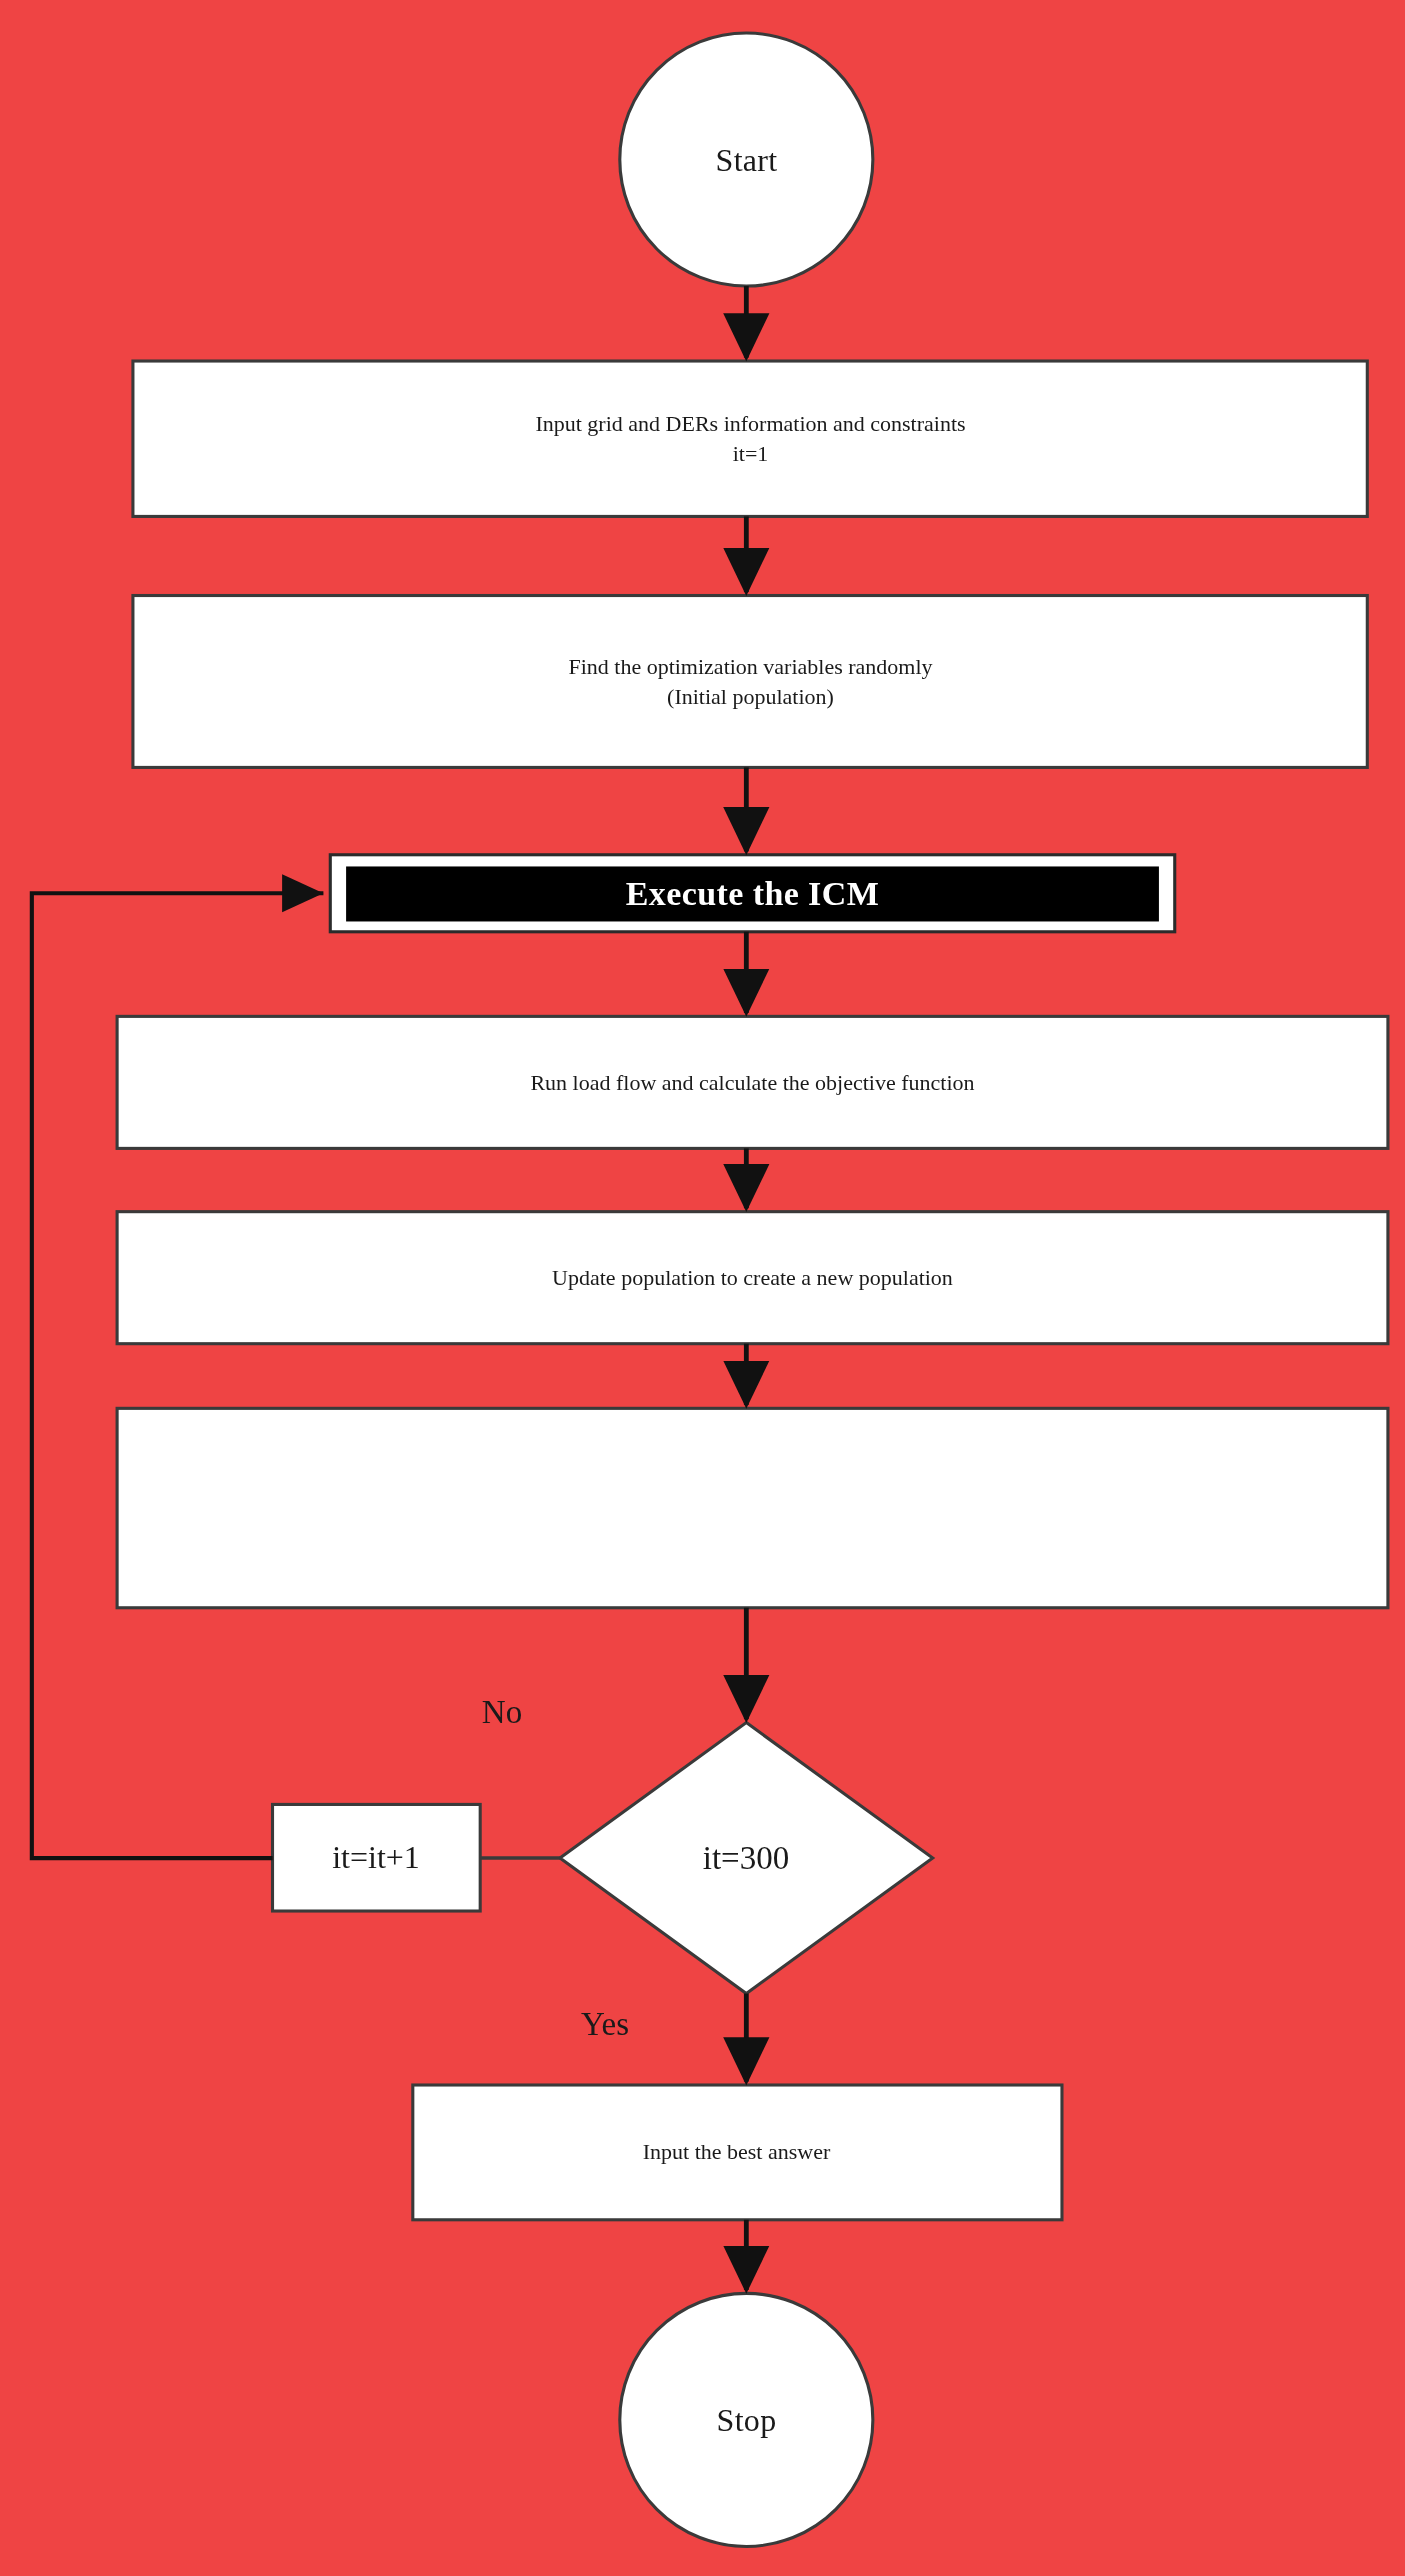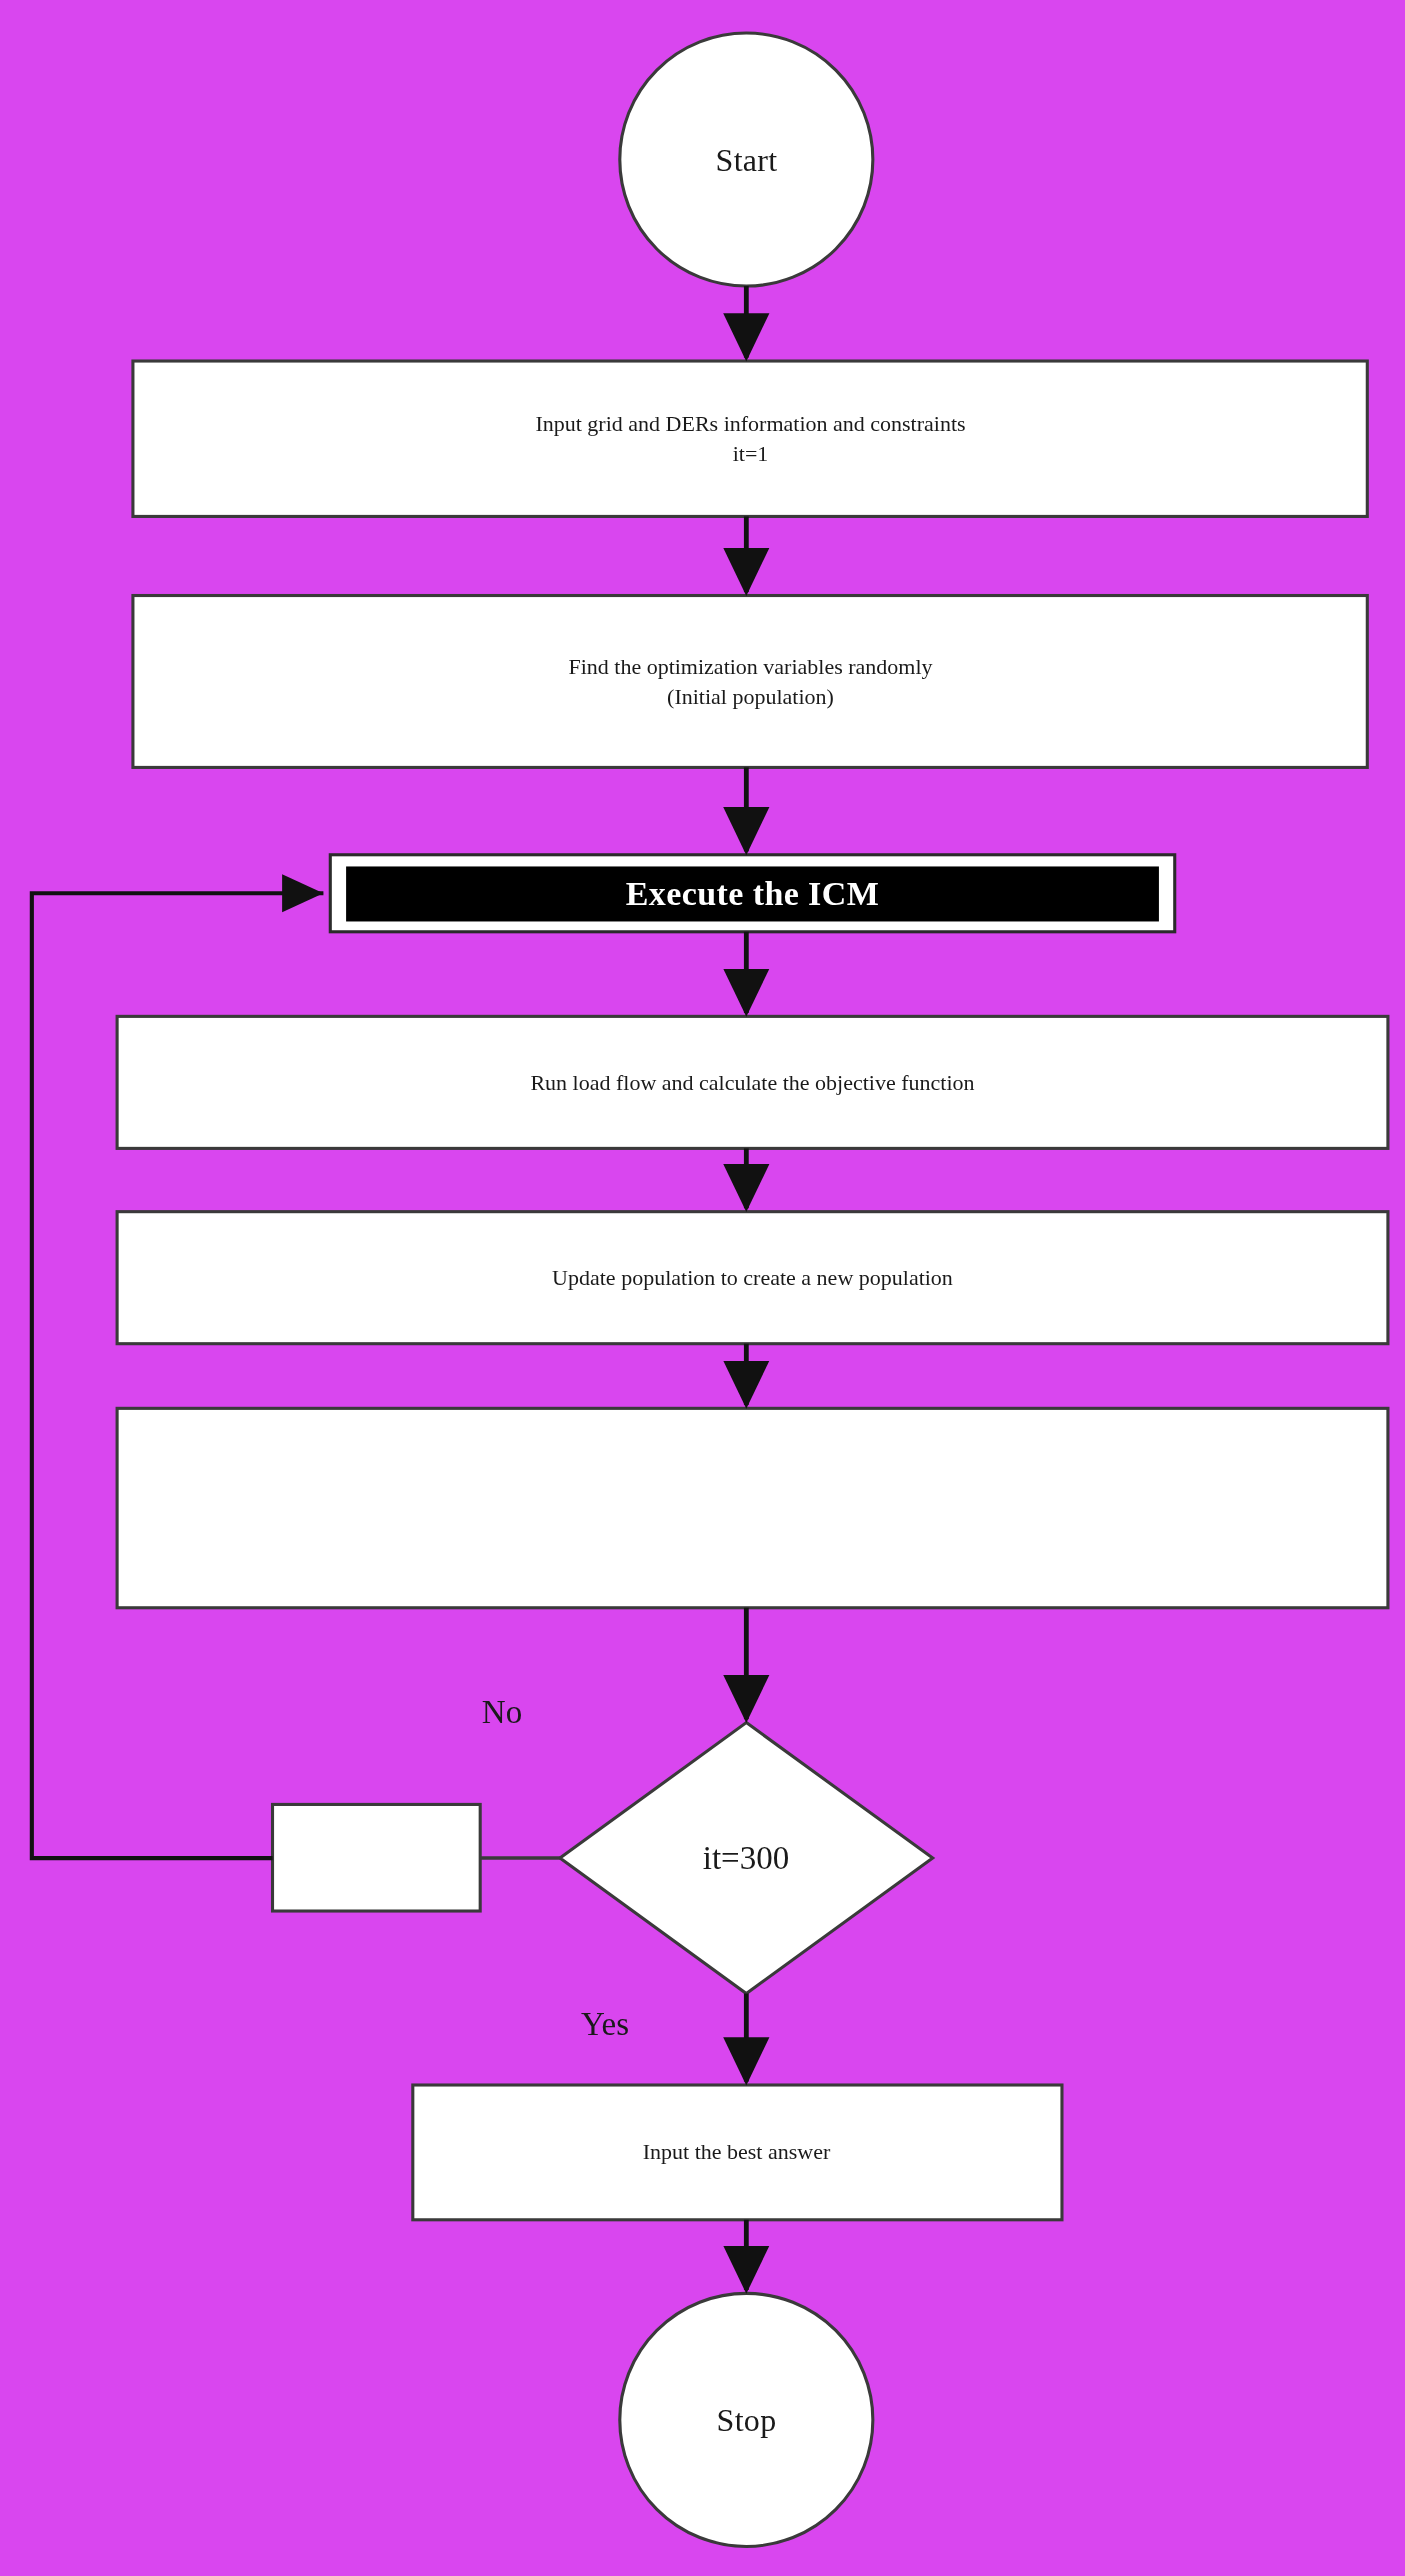--- a/index.html
+++ b/index.html
@@ -5,21 +5,21 @@
 <style>
   html,body{margin:0;padding:0;background:#ffffff;}
   body{
     font-family:"Liberation Serif","DejaVu Serif",serif;
     color:#1a1a1a;
   }
   #stage{
     position:relative;
     width:1406px;
     height:2576px;
-    background:#d946ef;
+    background:#ef4444;
     overflow:hidden;
   }
   #flow-svg{
     position:absolute;
     left:0; top:0;
     width:1406px;
     height:2576px;
   }
   .node-text{
     position:absolute;
@@ -114,20 +114,21 @@
 
   <div class="node-text icm-label" style="left:346px; top:866px; width:813px; height:55px;">Execute the ICM</div>
 
   <div class="node-text process-label" style="left:124px; top:1020px; width:1257px; height:125px;">Run load flow and calculate the objective function</div>
 
   <div class="node-text process-label" style="left:124px; top:1215px; width:1257px; height:125px;">Update population to create a new population</div>
 
 
   <div class="node-text decision-label" style="left:622px; top:1817px; width:248px; height:83px;">it=300</div>
 
+  <div class="node-text small-label" style="left:275px; top:1807px; width:202px; height:101px;">it=it+1</div>
 
   <div class="node-text branch-label" style="left:440px; top:1688px; width:124px; height:48px;text-align:right;">No</div>
 
   <div class="node-text branch-label" style="left:543px; top:1986px; width:124px; height:48px;margin-top:14px;">Yes</div>
 
   <div class="node-text process-label" style="left:419px; top:2088px; width:635px; height:128px;">Input the best answer</div>
 
   <div class="node-text terminator-label" style="left:620px; top:2351px; width:253px; height:138px;">Stop</div>
 
 </div>

